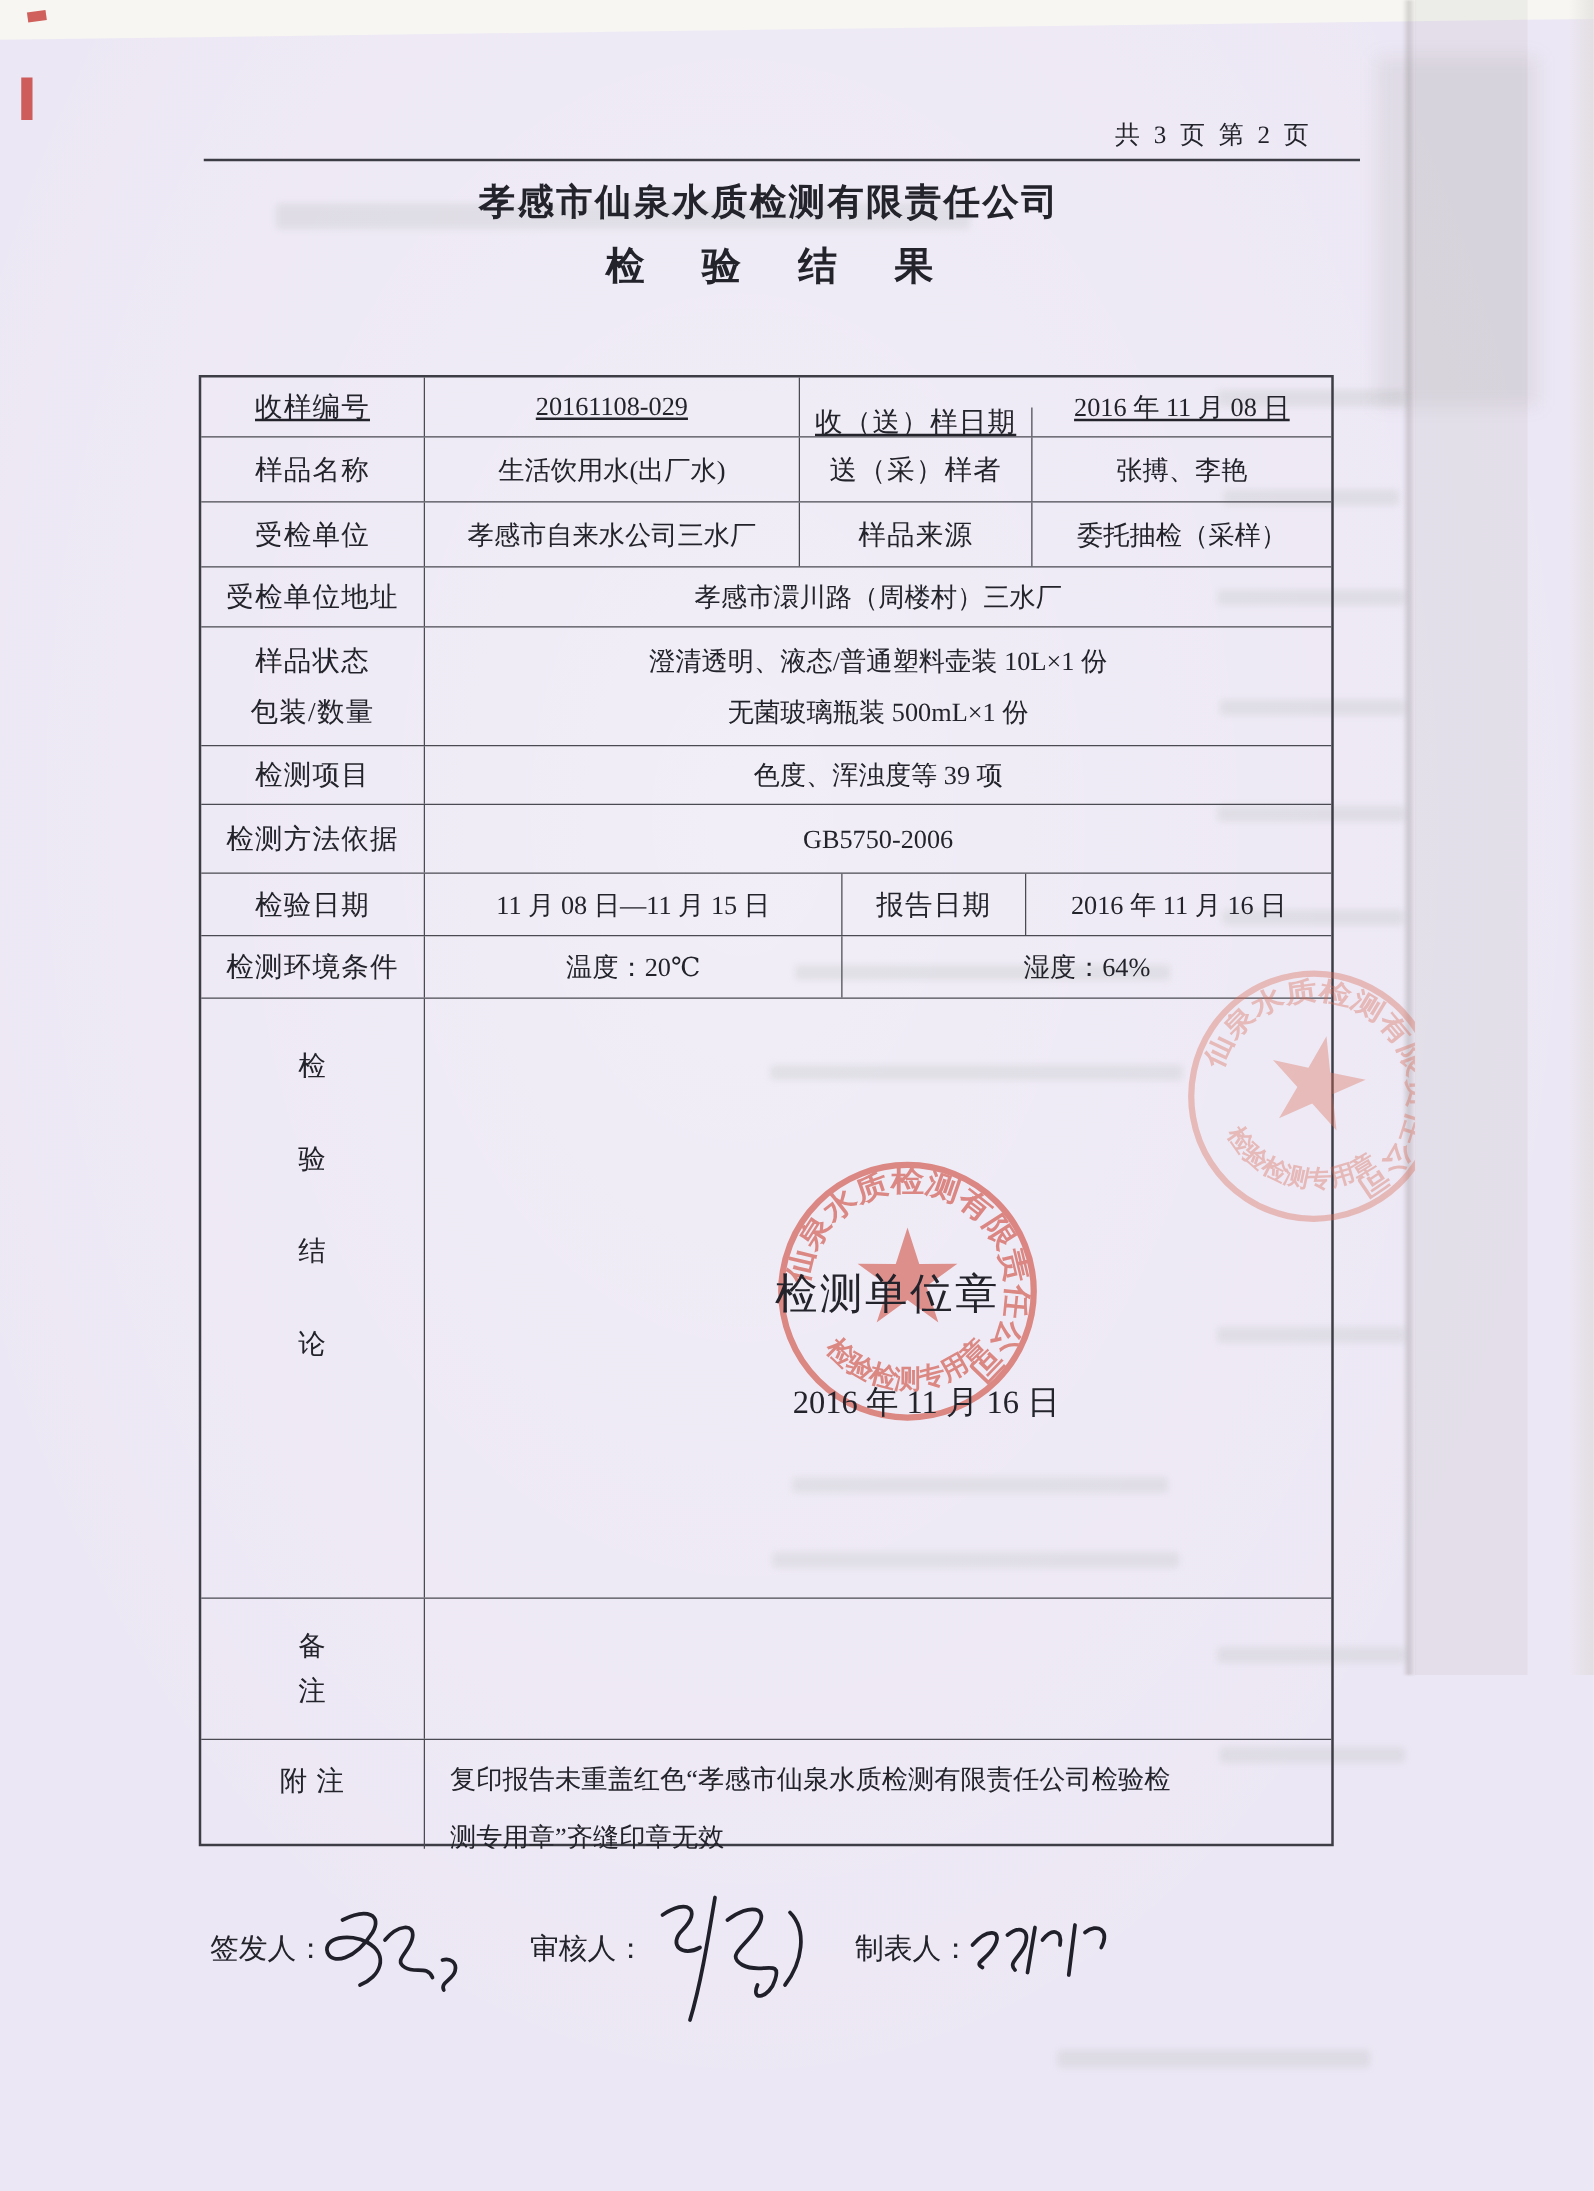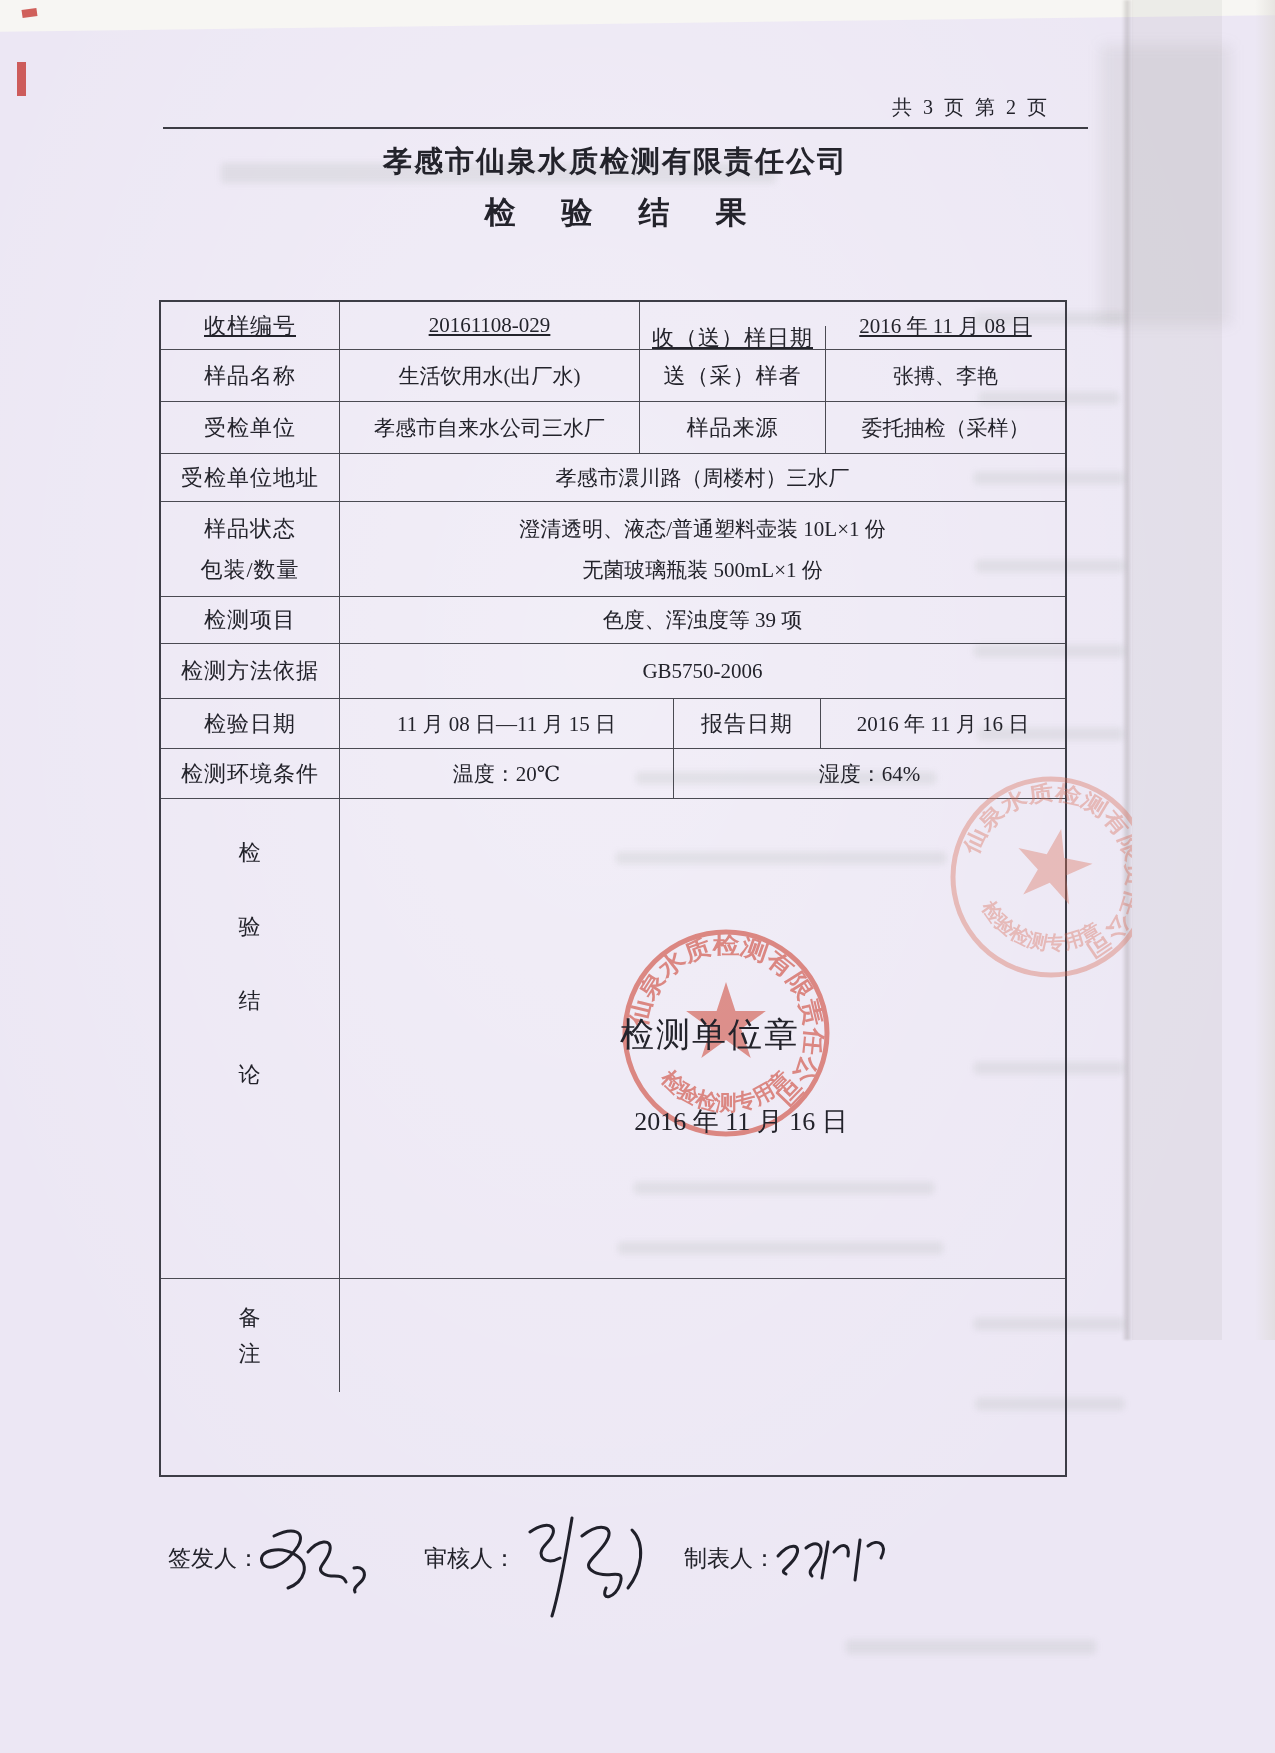--- a/index.html
+++ b/index.html
@@ -167,20 +167,27 @@
       </div>
 
       <div class="tr" style="height:113px;">
         <div class="td lbl v-stack" style="width:179px;gap:6px;">
           <span>备</span>
           <span>注</span>
         </div>
         <div class="td" style="width:725px;"></div>
       </div>
 
+      <div class="tr" style="height:87px;">
+        <div class="td lbl note-label" style="width:179px;">附  注</div>
+        <div class="td note-cell" style="width:725px;">
+          <span>复印报告未重盖红色“孝感市仙泉水质检测有限责任公司检验检</span>
+          <span>测专用章”齐缝印章无效</span>
+        </div>
+      </div>
     </div>
 
     <svg class="stamp-svg" width="270" height="270" viewBox="0 0 270 270">
       <g opacity="0.62">
         <circle cx="135" cy="135" r="101" fill="none" stroke="#cf4a3c" stroke-width="5"></circle>
         <path id="sealRingPath" d="M 55,135 a 80,80 0 1 1 160,0 a 80,80 0 1 1 -160,0" fill="none"></path>
         <text font-size="23" fill="#cf4a3c" font-weight="bold">
           <textPath href="#sealRingPath" startOffset="25%" text-anchor="middle" textLength="400" lengthAdjust="spacingAndGlyphs">孝感市仙泉水质检测有限责任公司</textPath>
         </text>
         <path id="sealBottomPath" d="M 58,162 A 84,84 0 0 0 212,162" fill="none"></path>

